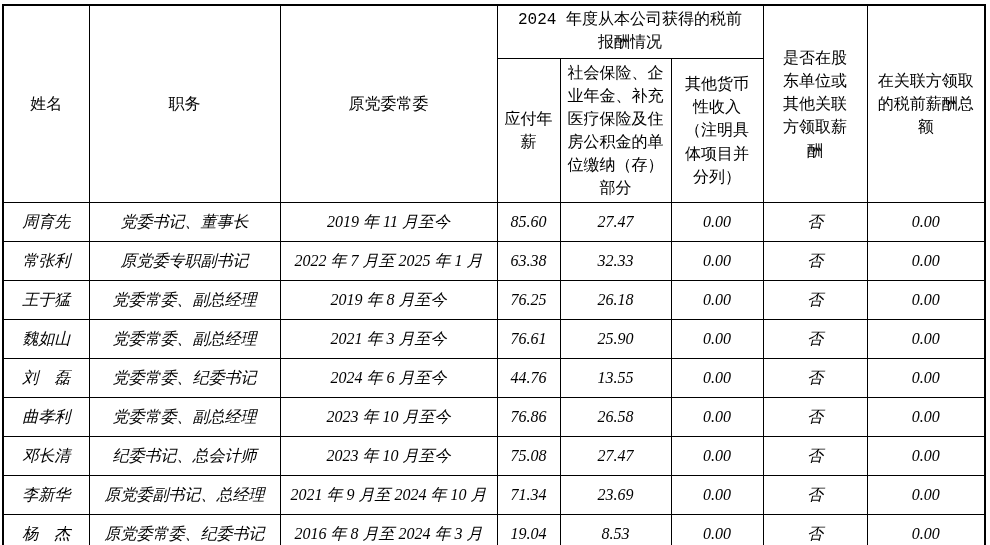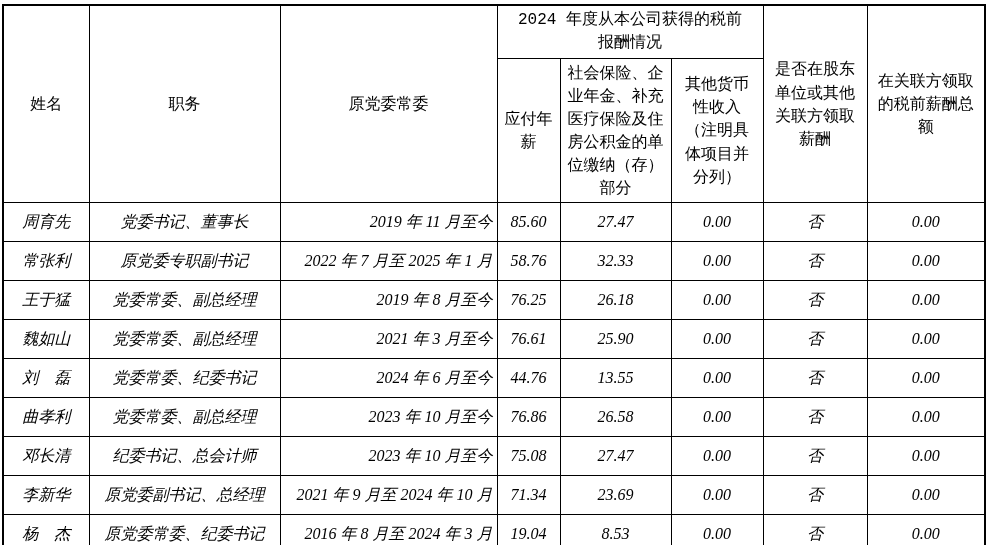--- a/index.html
+++ b/index.html
@@ -32,26 +32,26 @@
     overflow: hidden;
   }
   
   tr.hdr-top { height: 53px; }
   tr.hdr-sub { height: 132px; }
   .comp-table .group-hd div {
     width: 90%;
     margin: 0 auto;
     font-family: Liberation Mono, monospace;
   }
-  .comp-table th.narrow-wrap { padding: 2px 10px; }
+  .comp-table th.narrow-wrap { padding: 2px 18px; }
   .comp-table th.mid-wrap { padding: 2px 6px; }
   
   tr.data-row { height: 39px; font-style: italic; }
   td.cell-term {
-    text-align: right;
+    text-align: center;
   }
 </style>
 </head>
 <body>
 
 <div>
   <table class="comp-table">
     <colgroup>
       <col style="width:86px">
       <col style="width:191px">
@@ -87,21 +87,21 @@
         <td>85.60</td>
         <td>27.47</td>
         <td>0.00</td>
         <td>否</td>
         <td>0.00</td>
       </tr>
       <tr class="data-row">
         <td>常张利</td>
         <td>原党委专职副书记</td>
         <td class="cell-term">2022 年 7 月至 2025 年 1 月</td>
-        <td>58.76</td>
+        <td>63.38</td>
         <td>32.33</td>
         <td>0.00</td>
         <td>否</td>
         <td>0.00</td>
       </tr>
       <tr class="data-row">
         <td>王于猛</td>
         <td>党委常委、副总经理</td>
         <td class="cell-term">2019 年 8 月至今</td>
         <td>76.25</td>

